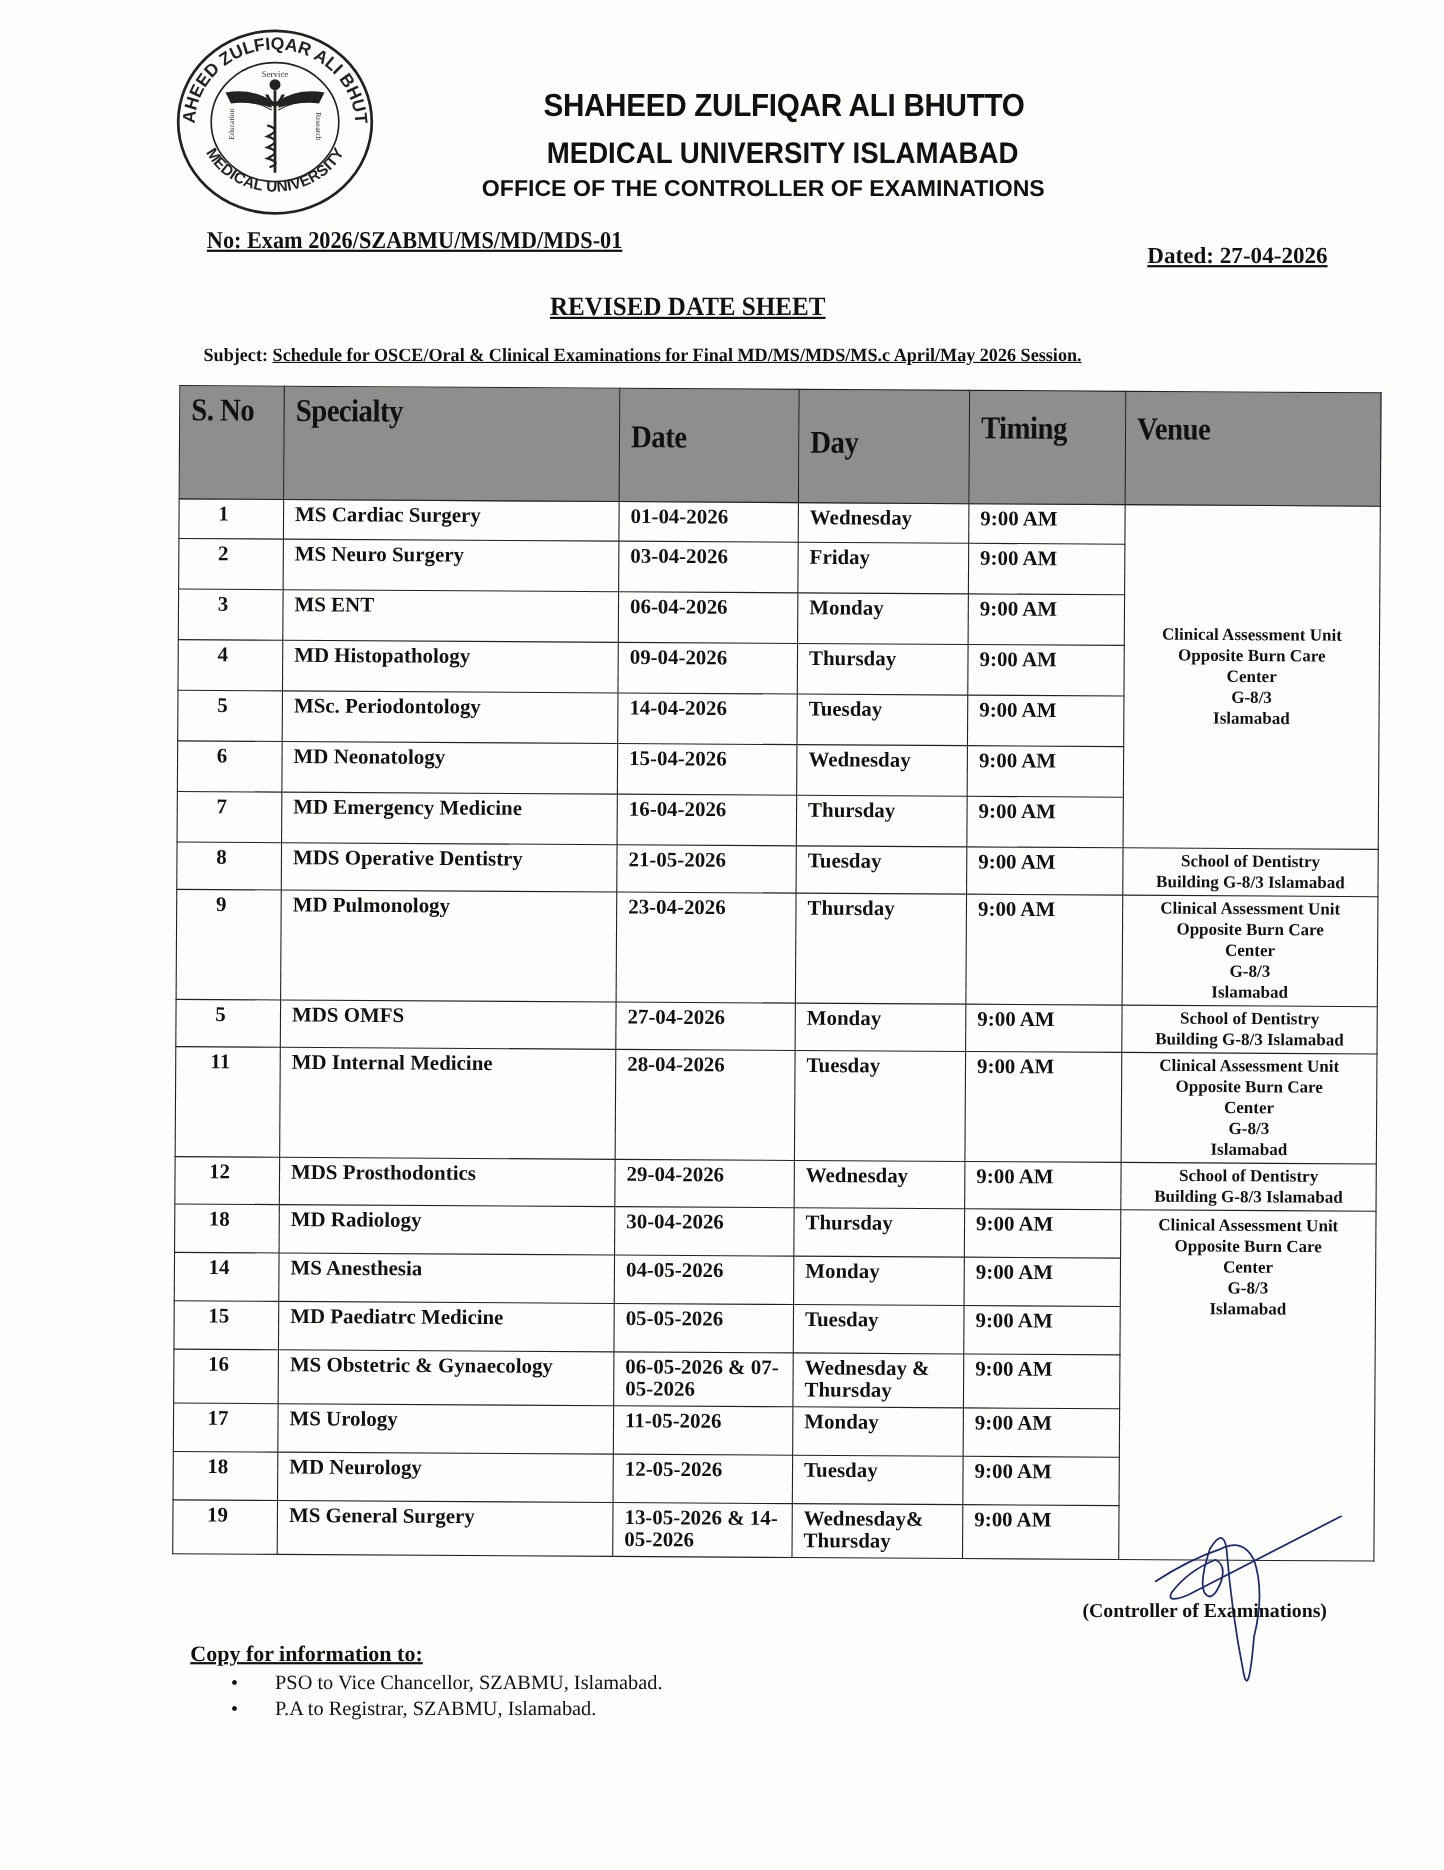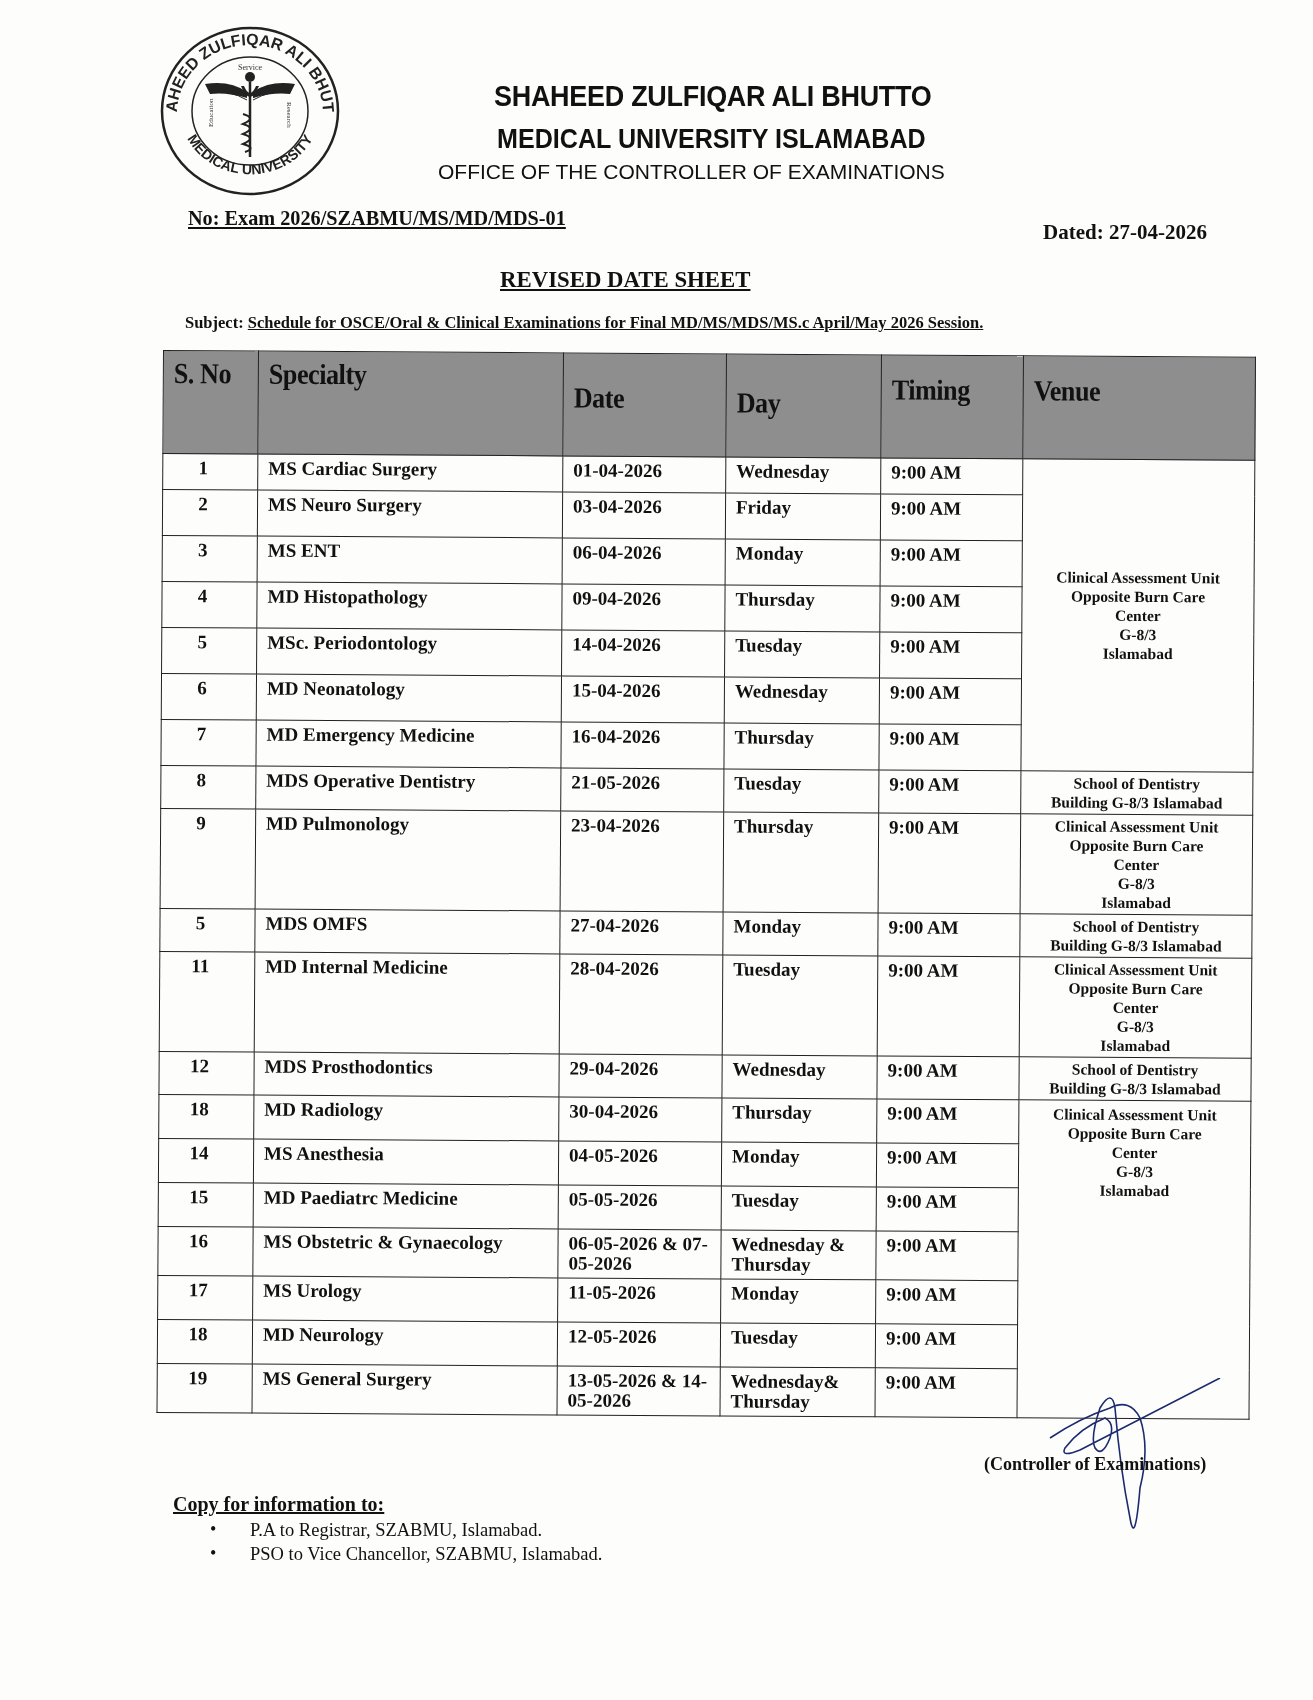--- a/index.html
+++ b/index.html
@@ -5,23 +5,23 @@
   html, body { margin: 0; padding: 0; }
   body {
     width: 1313px; height: 1700px; background: #fdfdfc; position: relative; overflow: hidden;
     font-family: "Liberation Serif", serif; color: #111;
   }
   .abs { position: absolute; }
   
   #logo { left: 155px; top: 22px; width: 190px; height: 178px; }
   .uni-line1 { left: 494px; top: 80px; font-family: "Liberation Sans", sans-serif; font-weight: bold; font-size: 29px; letter-spacing: -0.3px; transform: scaleX(0.93); transform-origin: left; }
   .uni-line2 { left: 497px; top: 124px; font-family: "Liberation Sans", sans-serif; font-weight: bold; font-size: 27px; transform: scaleX(0.93); transform-origin: left; }
-  .uni-line3 { left: 438px; top: 160px; font-family: "Liberation Sans", sans-serif; font-weight: normal; font-size: 21px; transform: scaleX(1.0); transform-origin: left; }
+  .uni-line3 { left: 438px; top: 160px; font-family: "Liberation Sans", sans-serif; font-weight: bold; font-size: 21px; transform: scaleX(1.0); transform-origin: left; }
   .ref-no { left: 188px; top: 205px; font-weight: bold; font-size: 22px; text-decoration: underline; transform: scaleX(0.92); transform-origin: left; }
-  .dated { left: 1043px; top: 220px; font-weight: bold; font-size: 21px; }
+  .dated { left: 1043px; top: 220px; font-weight: bold; font-size: 21px; text-decoration: underline; }
   .doc-title { left: 500px; top: 266px; font-weight: bold; font-size: 24px; text-decoration: underline; transform: scaleX(0.95); transform-origin: left; }
   .subject { left: 185px; top: 313px; font-size: 17px; transform: scaleX(0.97); transform-origin: left; white-space: nowrap; }
   .subject .lbl { font-weight: bold; }
   .subject .txt { text-decoration: underline; font-weight: bold; }
 
   
   #schedule {
     position: absolute; left: 163px; top: 350px; width: 1092px;
     border-collapse: collapse; table-layout: fixed; transform: rotate(0.35deg); transform-origin: left top;
   }
@@ -284,15 +284,15 @@
     </tbody>
 </table>
 
 <svg id="signature" class="abs" viewBox="0 0 200 180">
   <path d="M10 60 Q40 40 70 30 Q90 20 100 40 Q110 70 100 110 Q95 170 90 140 Q80 90 75 30 Q72 10 60 30 Q50 60 55 70 Q62 80 70 60 Q75 45 65 40 Q40 50 25 70 Q20 80 40 72 L180 0" fill="none" stroke="#1c2a6e" stroke-width="1.6"></path>
 </svg>
 <div class="abs sign-label">(Controller of Examinations)</div>
 
 <div class="abs copy-title">Copy for information to:</div>
 <ul class="abs copy-list">
+  <li>PSO to Vice Chancellor, SZABMU, Islamabad.</li>
   <li>P.A to Registrar, SZABMU, Islamabad.</li>
-  <li>PSO to Vice Chancellor, SZABMU, Islamabad.</li>
 </ul>
 
 </body></html>

